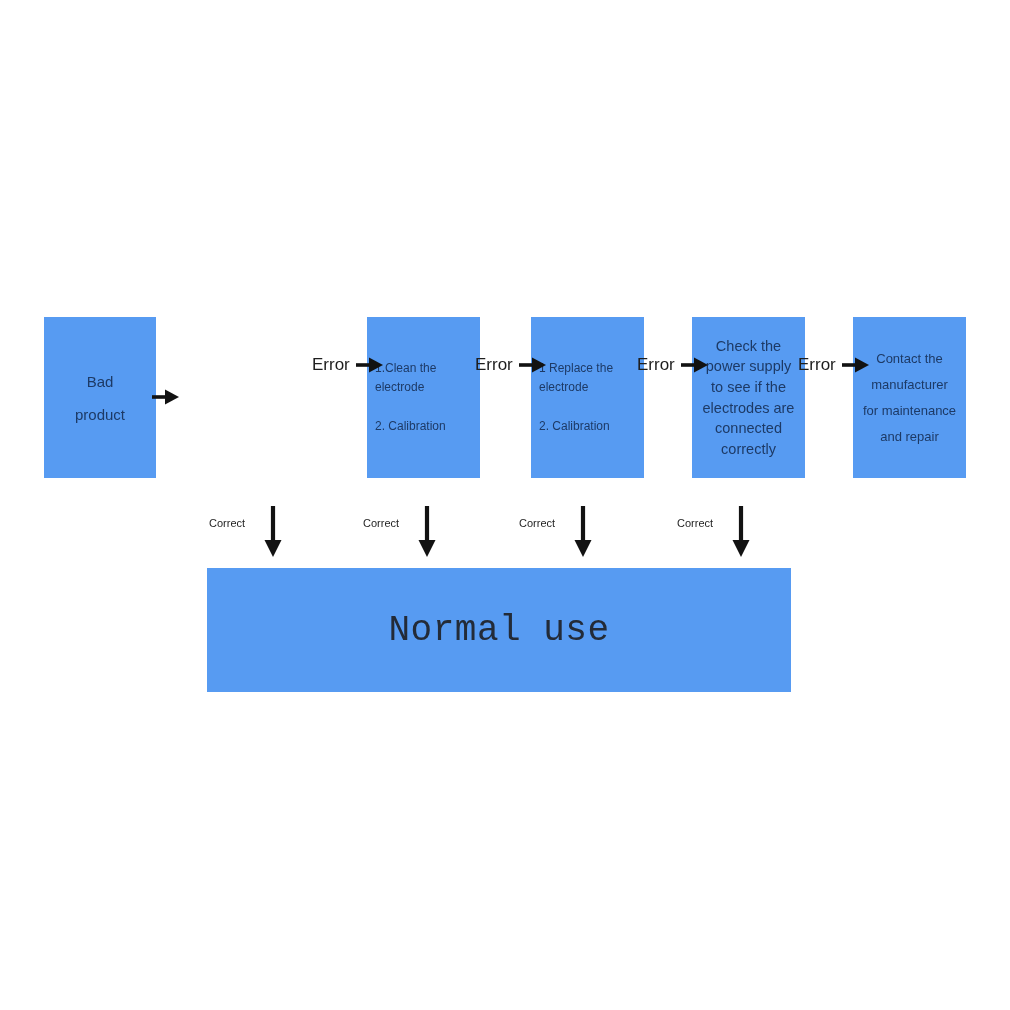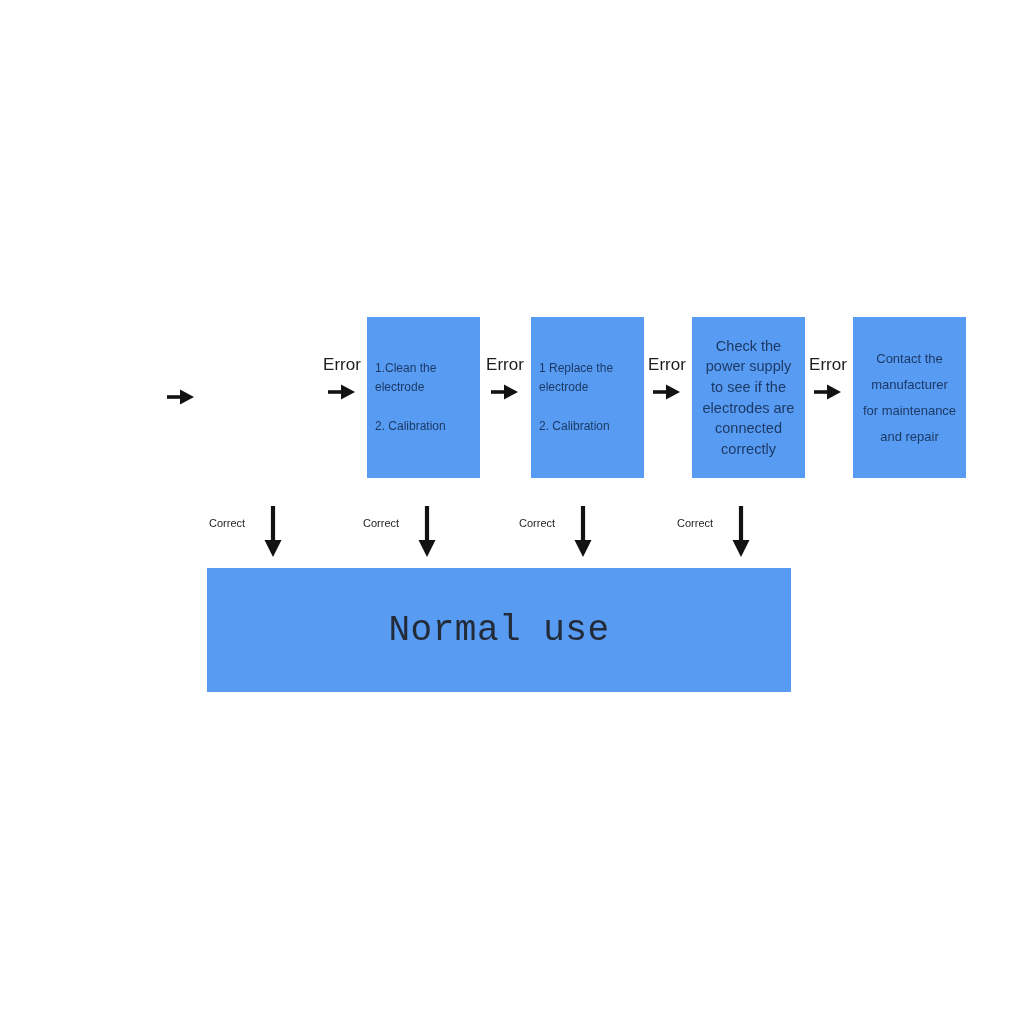--- a/index.html
+++ b/index.html
@@ -38,21 +38,21 @@
   .b5{left:692px;top:317px;width:113px;height:161px;}
   .b6{left:853px;top:317px;width:113px;height:161px;}
   .t1{font-size:15px;line-height:2.2;}
   .t2{font-size:16px;line-height:1.5;}
   .t3,.t4{font-size:12px;line-height:1.6;text-align:left;padding-left:8px;}
   .t5{font-size:14.5px;line-height:1.42;}
   .t6{font-size:13px;line-height:2.0;}
   
   .gap{
     position:absolute;top:354px;width:60px;
-    display:flex;flex-direction:column;align-items:center;gap:5px;
+    display:flex;align-items:center;gap:5px;
   }
   .g1{left:151px;top:386px;}
   .g2{left:312px;}
   .g3{left:475px;}
   .g4{left:637px;}
   .g5{left:798px;}
   .error-label{
     font-size:17px;color:var(--label-text);line-height:1.3;
   }
   .harrow{color:var(--arrow);display:block;line-height:0;}
@@ -69,20 +69,24 @@
   .normal-text{
     font-size:36px;color:var(--normal-use-text);
     letter-spacing:0.5px;white-space:nowrap;width:auto;font-family:Liberation Mono, monospace;
   }
 </style>
 </head>
 <body>
 
 <div class="canvas">
 
+  <div class="box b1">
+    <div class="box-text t1">Bad
+product</div>
+  </div>
   <div class="box b3">
     <div class="box-text t3">1.Clean the
 electrode
 
 2. Calibration</div>
   </div>
   <div class="box b4">
     <div class="box-text t4">1 Replace the
 electrode
 

